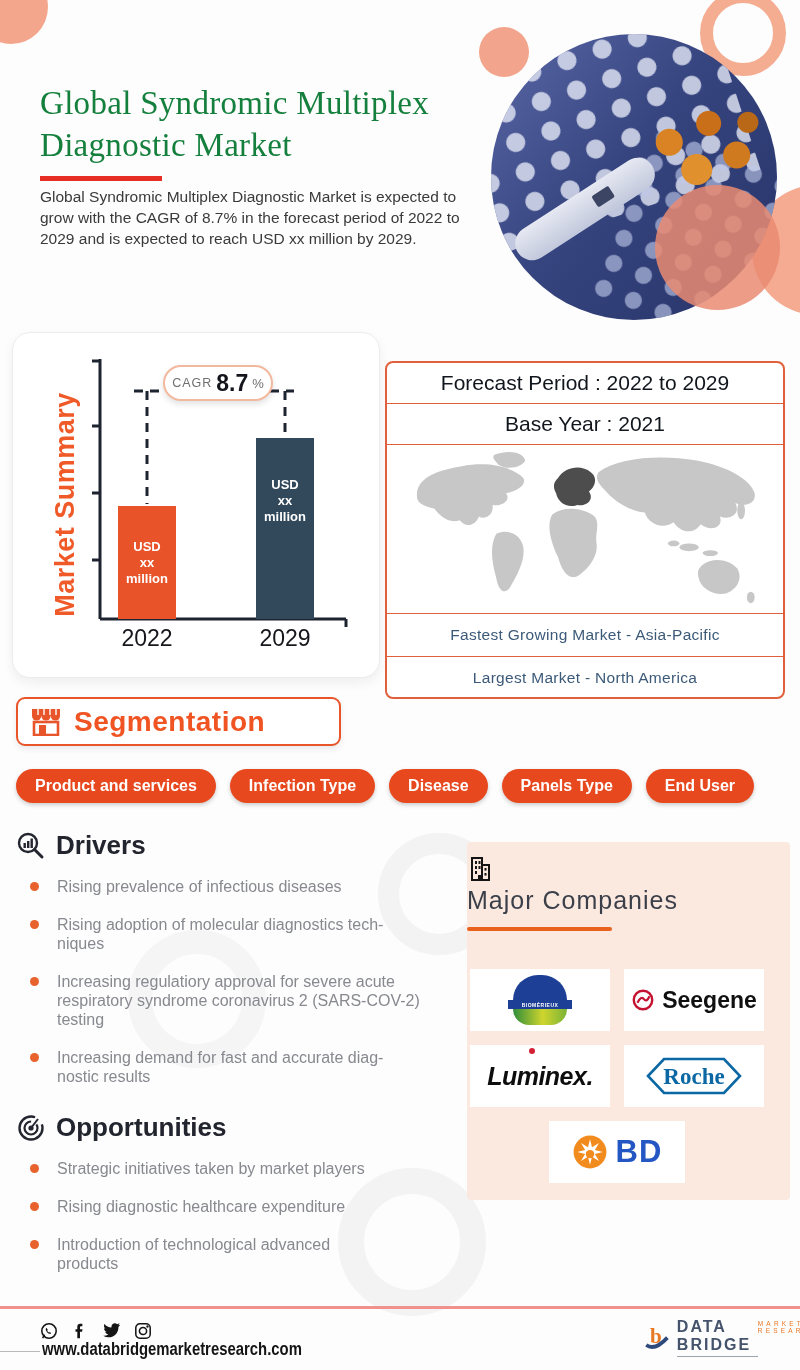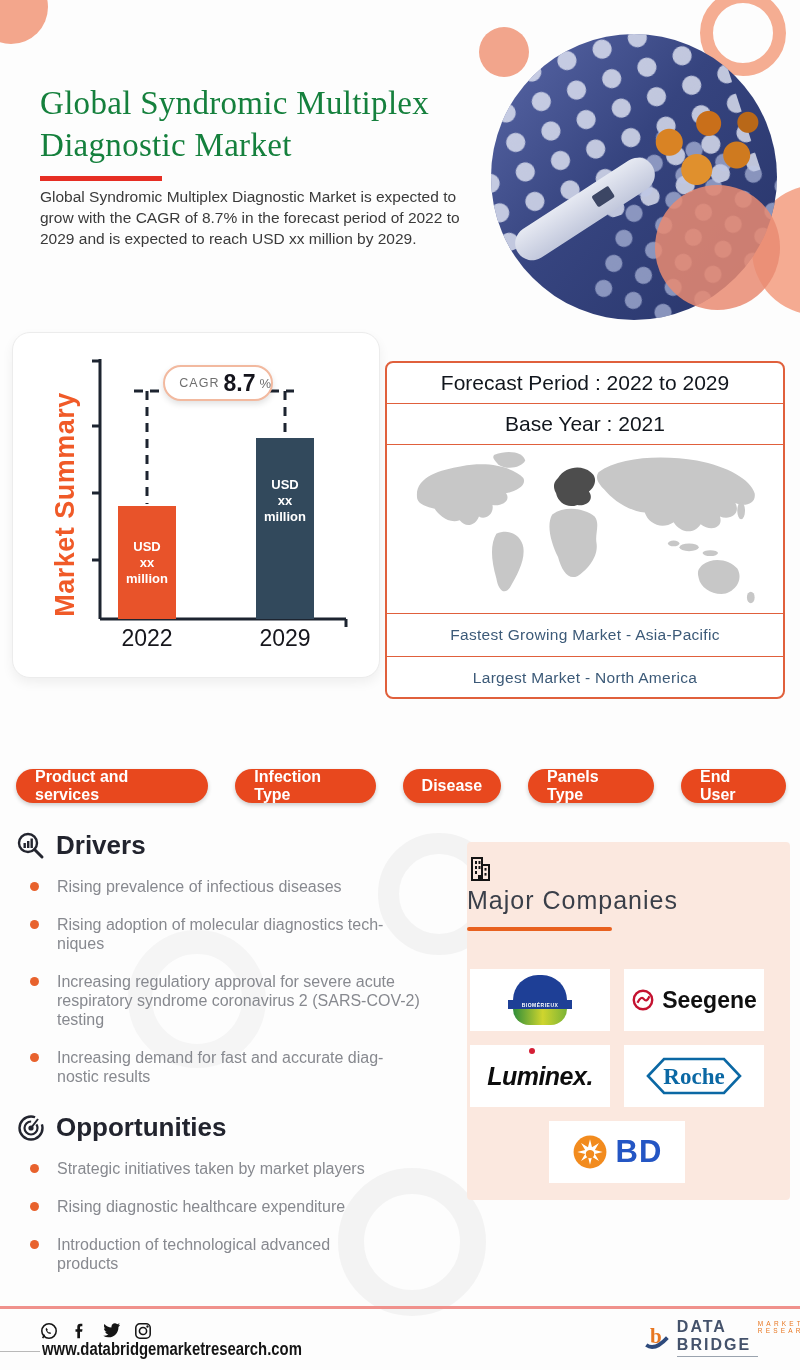--- a/index.html
+++ b/index.html
@@ -53,38 +53,38 @@
             transform:rotate(-90deg);font-size:27px;font-weight:800;color:#f05a28;letter-spacing:.5px;}
   .ms-svg{position:absolute;left:75px;top:18px;}
   .bar{position:absolute;display:flex;align-items:center;justify-content:center;text-align:center;
        color:#fff;font-size:13px;font-weight:700;line-height:16px;}
   .bar1{left:105px;top:173px;width:58px;height:113px;background:#e8532a;}
   .bar2{left:243px;top:105px;width:58px;height:181px;background:#32495c;}
   .bar2 .pre{margin-top:-56px;}
   .year{position:absolute;top:292px;width:80px;text-align:center;font-size:23px;color:#16161c;}
   .year1{left:94px;} .year2{left:232px;}
   .cagr{position:absolute;left:150px;top:32px;width:106px;height:32px;background:#fff;border:2px solid #f2b99f;
-        border-radius:18px;box-shadow:0 3px 6px rgba(0,0,0,.12);display:flex;align-items:center;justify-content:flex-end;gap:4px;}
+        border-radius:18px;box-shadow:0 3px 6px rgba(0,0,0,.12);display:flex;align-items:center;justify-content:center;gap:4px;}
   .cagr .lbl{font-size:12.5px;color:#6f6f6f;letter-spacing:1px;}
   .cagr .val{font-size:23px;font-weight:800;color:#14141c;}
   .cagr .pct{font-size:13px;color:#6f6f6f;}
 
   
   .info-box{left:385px;top:333px;width:400px;height:338px;background:#fff;border:2px solid #e0603c;border-radius:8px;
             box-sizing:border-box;z-index:4;margin-top:28px;}
   .info-row{border-bottom:1px solid #e0603c;display:flex;align-items:center;justify-content:center;}
   .info-row.big{height:40px;font-size:21px;color:#11161d;}
   .info-row.small{height:42px;font-size:15.5px;color:#3c5a78;letter-spacing:.3px;}
   .map-row{height:168px;display:flex;align-items:center;justify-content:center;border-bottom:1px solid #e0603c;}
 
   
   .seg-box{left:16px;top:697px;width:325px;height:49px;background:#fff;border:2px solid #e8552b;border-radius:9px;
            box-sizing:border-box;display:flex;align-items:center;gap:12px;padding-left:12px;box-shadow:0 3px 6px rgba(0,0,0,.08);}
   .seg-title{font-size:28px;font-weight:800;color:#f05423;letter-spacing:.5px;}
-  .pills{left:16px;top:769px;width:770px;display:flex;gap:27px;}
+  .pills{left:16px;top:769px;width:770px;display:flex;gap:14px;}
   .pill{height:34px;padding:0 19px;border-radius:17px;background:#e8481e;color:#fff;font-size:16px;font-weight:700;
         display:flex;align-items:center;box-shadow:0 2px 4px rgba(0,0,0,.2);}
 
   
   .list-sec{width:450px;}
   .sec-head{display:flex;align-items:center;gap:10px;font-size:26px;font-weight:800;color:#22242e;}
   .blist{margin:16px 0 0 14px;padding:0;list-style:none;}
   .blist li{display:flex;gap:18px;font-size:16px;line-height:19px;color:#87898f;margin-bottom:19px;}
   .dot{flex:0 0 9px;width:9px;height:9px;border-radius:50%;background:#e8622d;margin-top:5px;}
 
@@ -199,20 +199,39 @@
           <path d="M312,120 C322,112 340,114 348,124 C354,134 348,146 336,150 C322,152 310,144 308,134 C306,126 308,124 312,120 Z"></path>
           <ellipse cx="362" cy="154" rx="4" ry="6"></ellipse>
         </g>
         <path fill="#4d4d4d" d="M162,30 C170,18 186,16 196,24 C204,30 200,40 194,44 C200,52 192,60 182,58 C172,62 162,56 160,46 C156,38 158,34 162,30 Z"></path>
       </svg>
     </div>
     <div class="info-row small">Fastest Growing Market - Asia-Pacific</div>
     <div class="info-row small" style="border-bottom:none;">Largest Market - North America</div>
   </div>
 
+  <div class="abs seg-box">
+    <svg width="32" height="28" viewBox="0 0 32 28">
+      <rect x="2" y="1" width="28" height="7" fill="#e8552b"></rect>
+      <g fill="#e8552b">
+        <path d="M2,8 a4.6,4.6 0 0 0 9.2,0 Z"></path>
+          <path d="M11.4,8 a4.6,4.6 0 0 0 9.2,0 Z"></path>
+          <path d="M20.8,8 a4.6,4.6 0 0 0 9.2,0 Z"></path>
+      </g>
+      <g stroke="#fff" stroke-width="1.4">
+          <line x1="8" y1="1" x2="8" y2="7"></line>
+          <line x1="14" y1="1" x2="14" y2="7"></line>
+          <line x1="20" y1="1" x2="20" y2="7"></line>
+          <line x1="26" y1="1" x2="26" y2="7"></line>
+        </g>
+      <rect x="4" y="14" width="24" height="13" fill="none" stroke="#e8552b" stroke-width="2.6"></rect>
+      <rect x="9" y="17" width="7" height="10" fill="#e8552b"></rect>
+    </svg>
+    <span class="seg-title">Segmentation</span>
+  </div>
   <div class="abs pills">
     <div class="pill">Product and services</div>
     <div class="pill">Infection Type</div>
     <div class="pill">Disease</div>
     <div class="pill">Panels Type</div>
     <div class="pill">End User</div>
   </div>
 
   <div class="abs list-sec" style="left:16px;top:830px;">
     <div class="sec-head">

